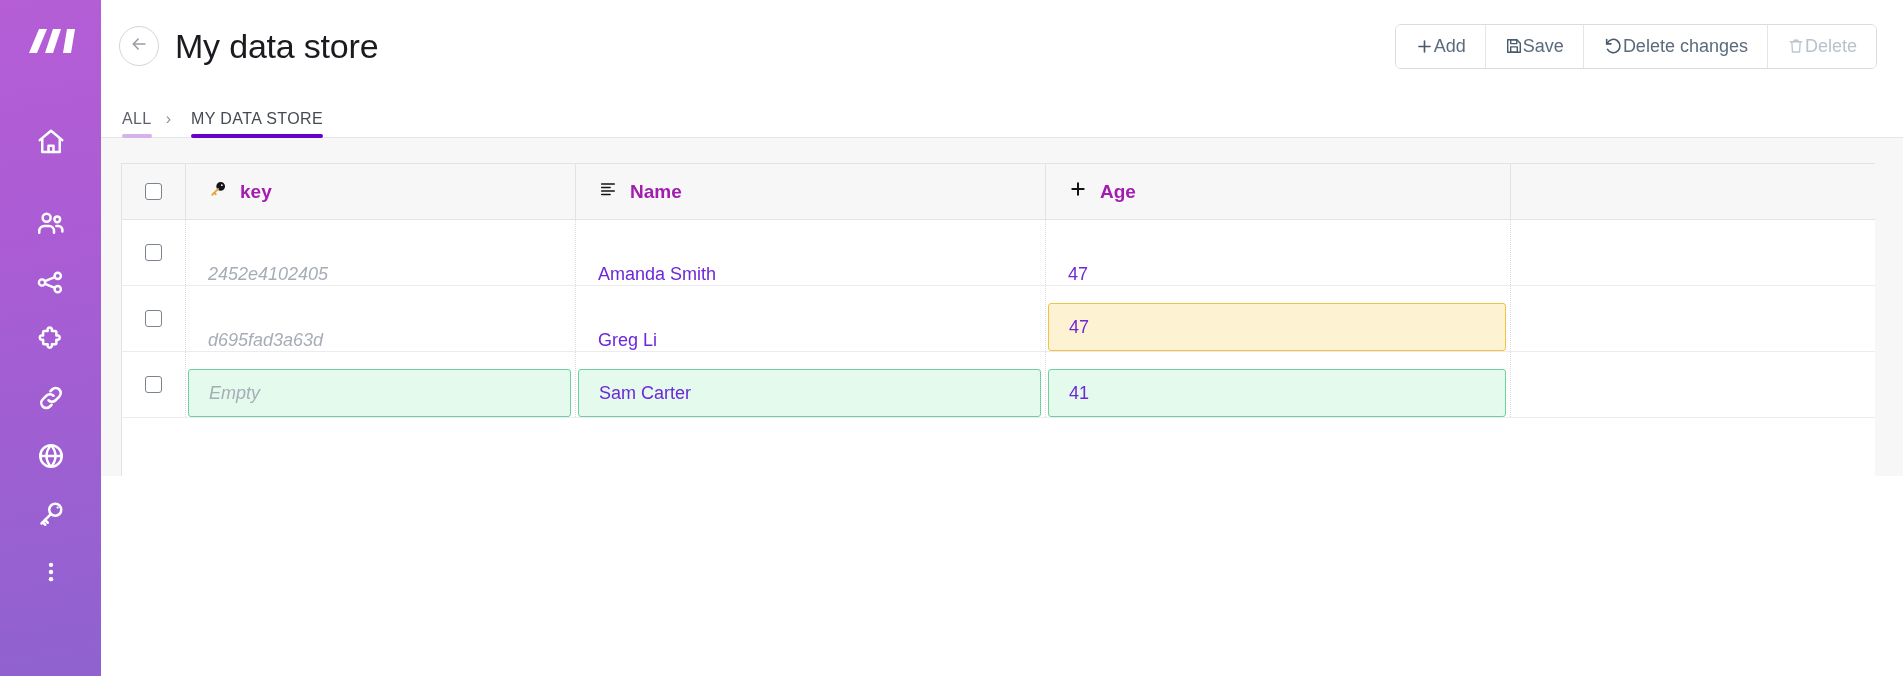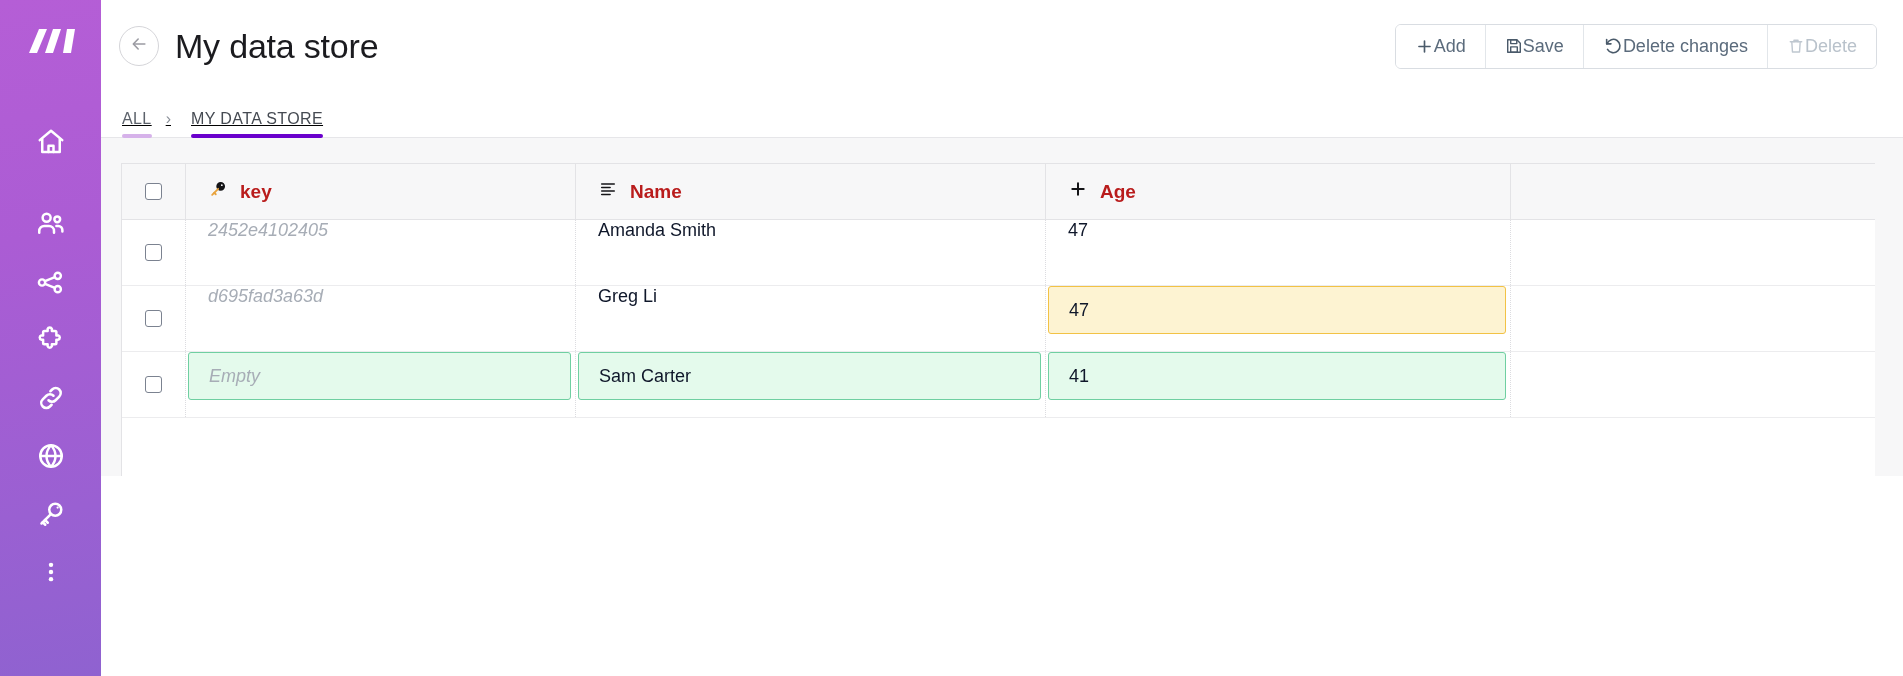--- a/index.html
+++ b/index.html
@@ -65,21 +65,20 @@
   .tbtn.disabled { color: #b9c2cb; cursor: default; align-items: center; }
   .tbtn svg { display: block; flex: 0 0 auto; }
 
   
   .crumbs {
     height: 46px; flex: 0 0 46px;
     display: flex; align-items: flex-end;
     padding-left: 21px;
     background: #fff;
     border-bottom: 1px solid #e6e6e9;
-    text-decoration: underline;
   }
   .crumb {
     font-size: 16px; letter-spacing: 0.4px; color: #454a52;
     padding-bottom: 9px; position: relative; cursor: pointer;
   }
   .crumb .bar {
     position: absolute; left: 0; right: 0; bottom: -1px; height: 4px; border-radius: 2px;
   }
   .crumb.all { color: #5c626b; }
   .crumb.all .bar { background: #d6b2ea; }
@@ -105,25 +104,25 @@
   .c-key   { flex: 0 0 390px; border-right: 1px dotted #dcdce0; }
   .c-name  { flex: 0 0 470px; border-right: 1px dotted #dcdce0; }
   .c-age   { flex: 0 0 465px; border-right: 1px dotted #dcdce0; }
   .c-fill  { flex: 1 1 auto; }
 
   .grid-row.head .c-check,
   .grid-row.head .c-key,
   .grid-row.head .c-name,
   .grid-row.head .c-age { border-right: 1px solid #e3e3e6; }
 
-  .cell { display: flex; align-items: flex-start; height: 100%; padding: 0 0 0 22px; }
+  .cell { display: flex; align-items: flex-end; height: 100%; padding: 0 0 0 22px; }
   .head-cell { display: flex; align-items: center; gap: 12px; height: 100%; padding-left: 22px;
-               font-size: 19px; font-weight: bold; color: #b91c1c; }
-
-  .cell-text { font-size: 18px; color: #0f172a; }
+               font-size: 19px; font-weight: bold; color: #a21caf; }
+
+  .cell-text { font-size: 18px; color: #6d28d9; }
   .cell-key  { font-size: 18px; color: #a7adb6; font-style: italic; }
 
   
   .box {
     height: 48px; display: flex; align-items: center;
     padding-left: 20px; border-radius: 3px;
     margin: 0 2px 0 1px;
   }
   .box.green  { background: #e4faec; border: 1.5px solid #6fcfa1; }
   .box.yellow { background: #fdf3d2; border: 1.5px solid #f2c245; }

